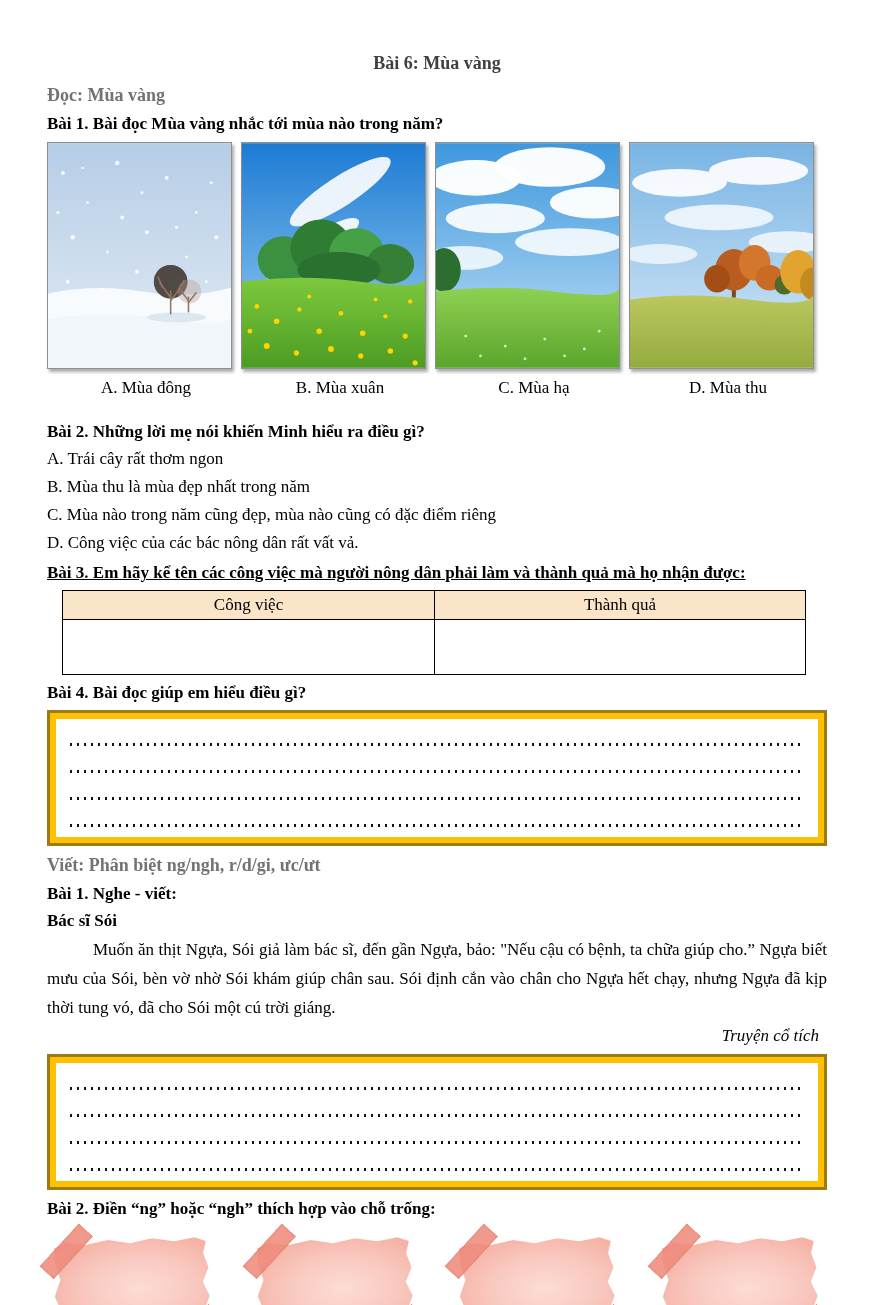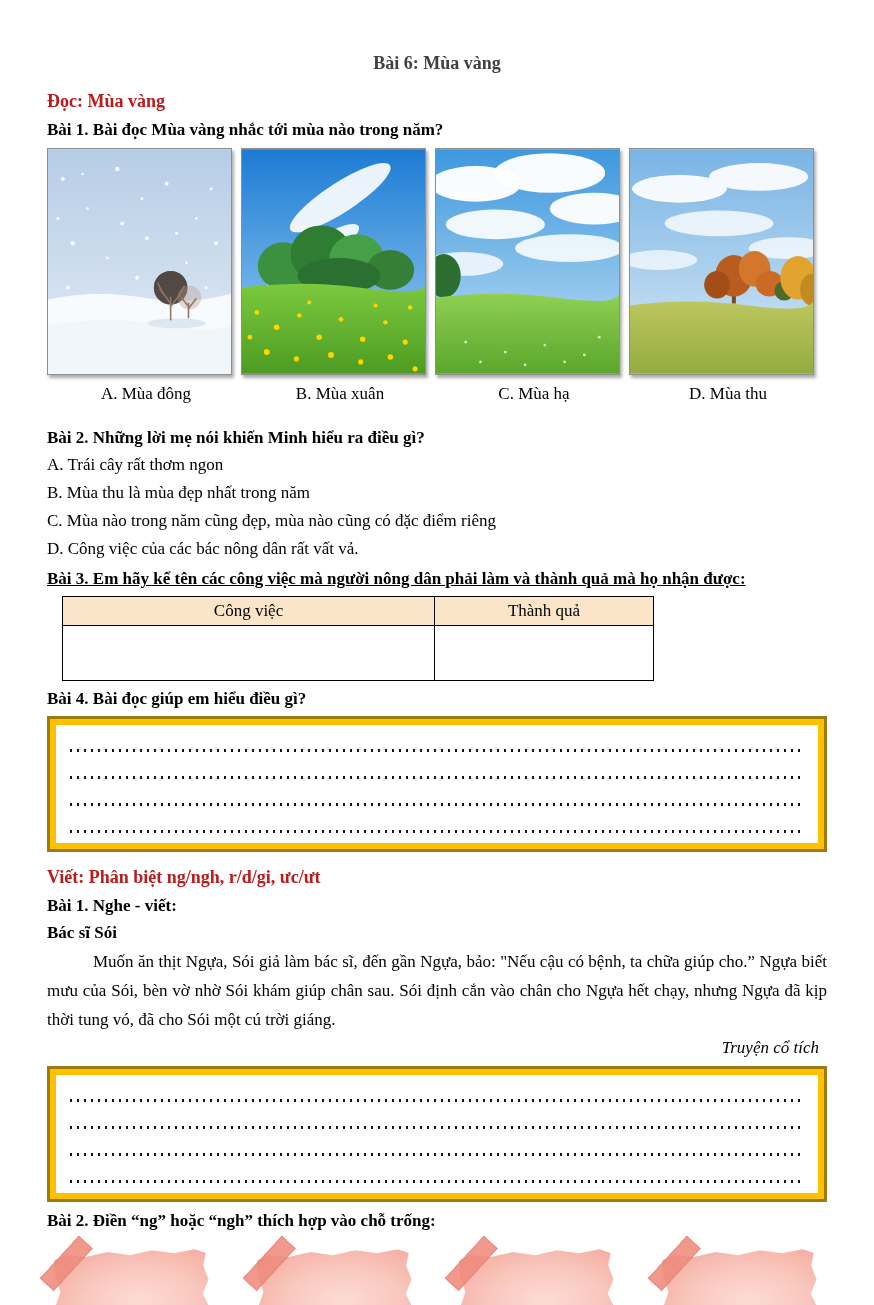--- a/index.html
+++ b/index.html
@@ -5,41 +5,41 @@
   * { margin: 0; padding: 0; box-sizing: border-box; }
   html, body { background: #ffffff; }
   body {
     width: 874px; height: 1305px; overflow: hidden;
     font-family: "Liberation Serif", "DejaVu Serif", serif;
     font-size: 17px; color: #000;
   }
   .page { padding: 50px 47px 0 47px; width: 874px; }
 
   .doc-title { text-align: center; font-weight: bold; font-size: 18px; color: #404040; line-height: 26px; }
-  .blue-heading { color: #b91c1c; font-weight: bold; font-size: 18px; line-height: 26px; margin-top: 12px; }
+  .blue-heading { color: #737373; font-weight: bold; font-size: 18px; line-height: 26px; margin-top: 6px; }
   .bold-line { font-weight: bold; line-height: 27px; margin-top: 2px; }
   .justify { text-align: justify; }
 
   
   .seasons-row { display: flex; gap: 9px; margin-top: 5px; }
   .season-fig { width: 185px; }
   .season-img {
     width: 185px; height: 227px; display: block;
     border: 1px solid #8f8f8f;
     box-shadow: 2px 3px 3px rgba(70,70,70,.45);
     background: #cfe3f2;
   }
   .season-labels { display: flex; gap: 9px; margin-top: 7px; justify-content: center; }
   .season-label { width: 185px; text-align: center; line-height: 24px; }
 
   
   .opt { line-height: 28px; }
 
   
-  table.worksheet-table { border-collapse: collapse; width: 592px; margin: 3px 0 0 15px; }
+  table.worksheet-table { border-collapse: collapse; width: 744px; margin: 3px 0 0 15px; }
   table.worksheet-table th {
     background: #FBE5C9; border: 1px solid #000; height: 29px;
     font-weight: normal; font-size: 17px; text-align: center;
   }
   table.worksheet-table td { border: 1px solid #000; height: 55px; }
   table.worksheet-table th:first-child, table.worksheet-table td:first-child { width: 372px; }
 
   
   .goldbox {
     border: 3px solid #9C7C10; background: #FFC000; padding: 6px;

